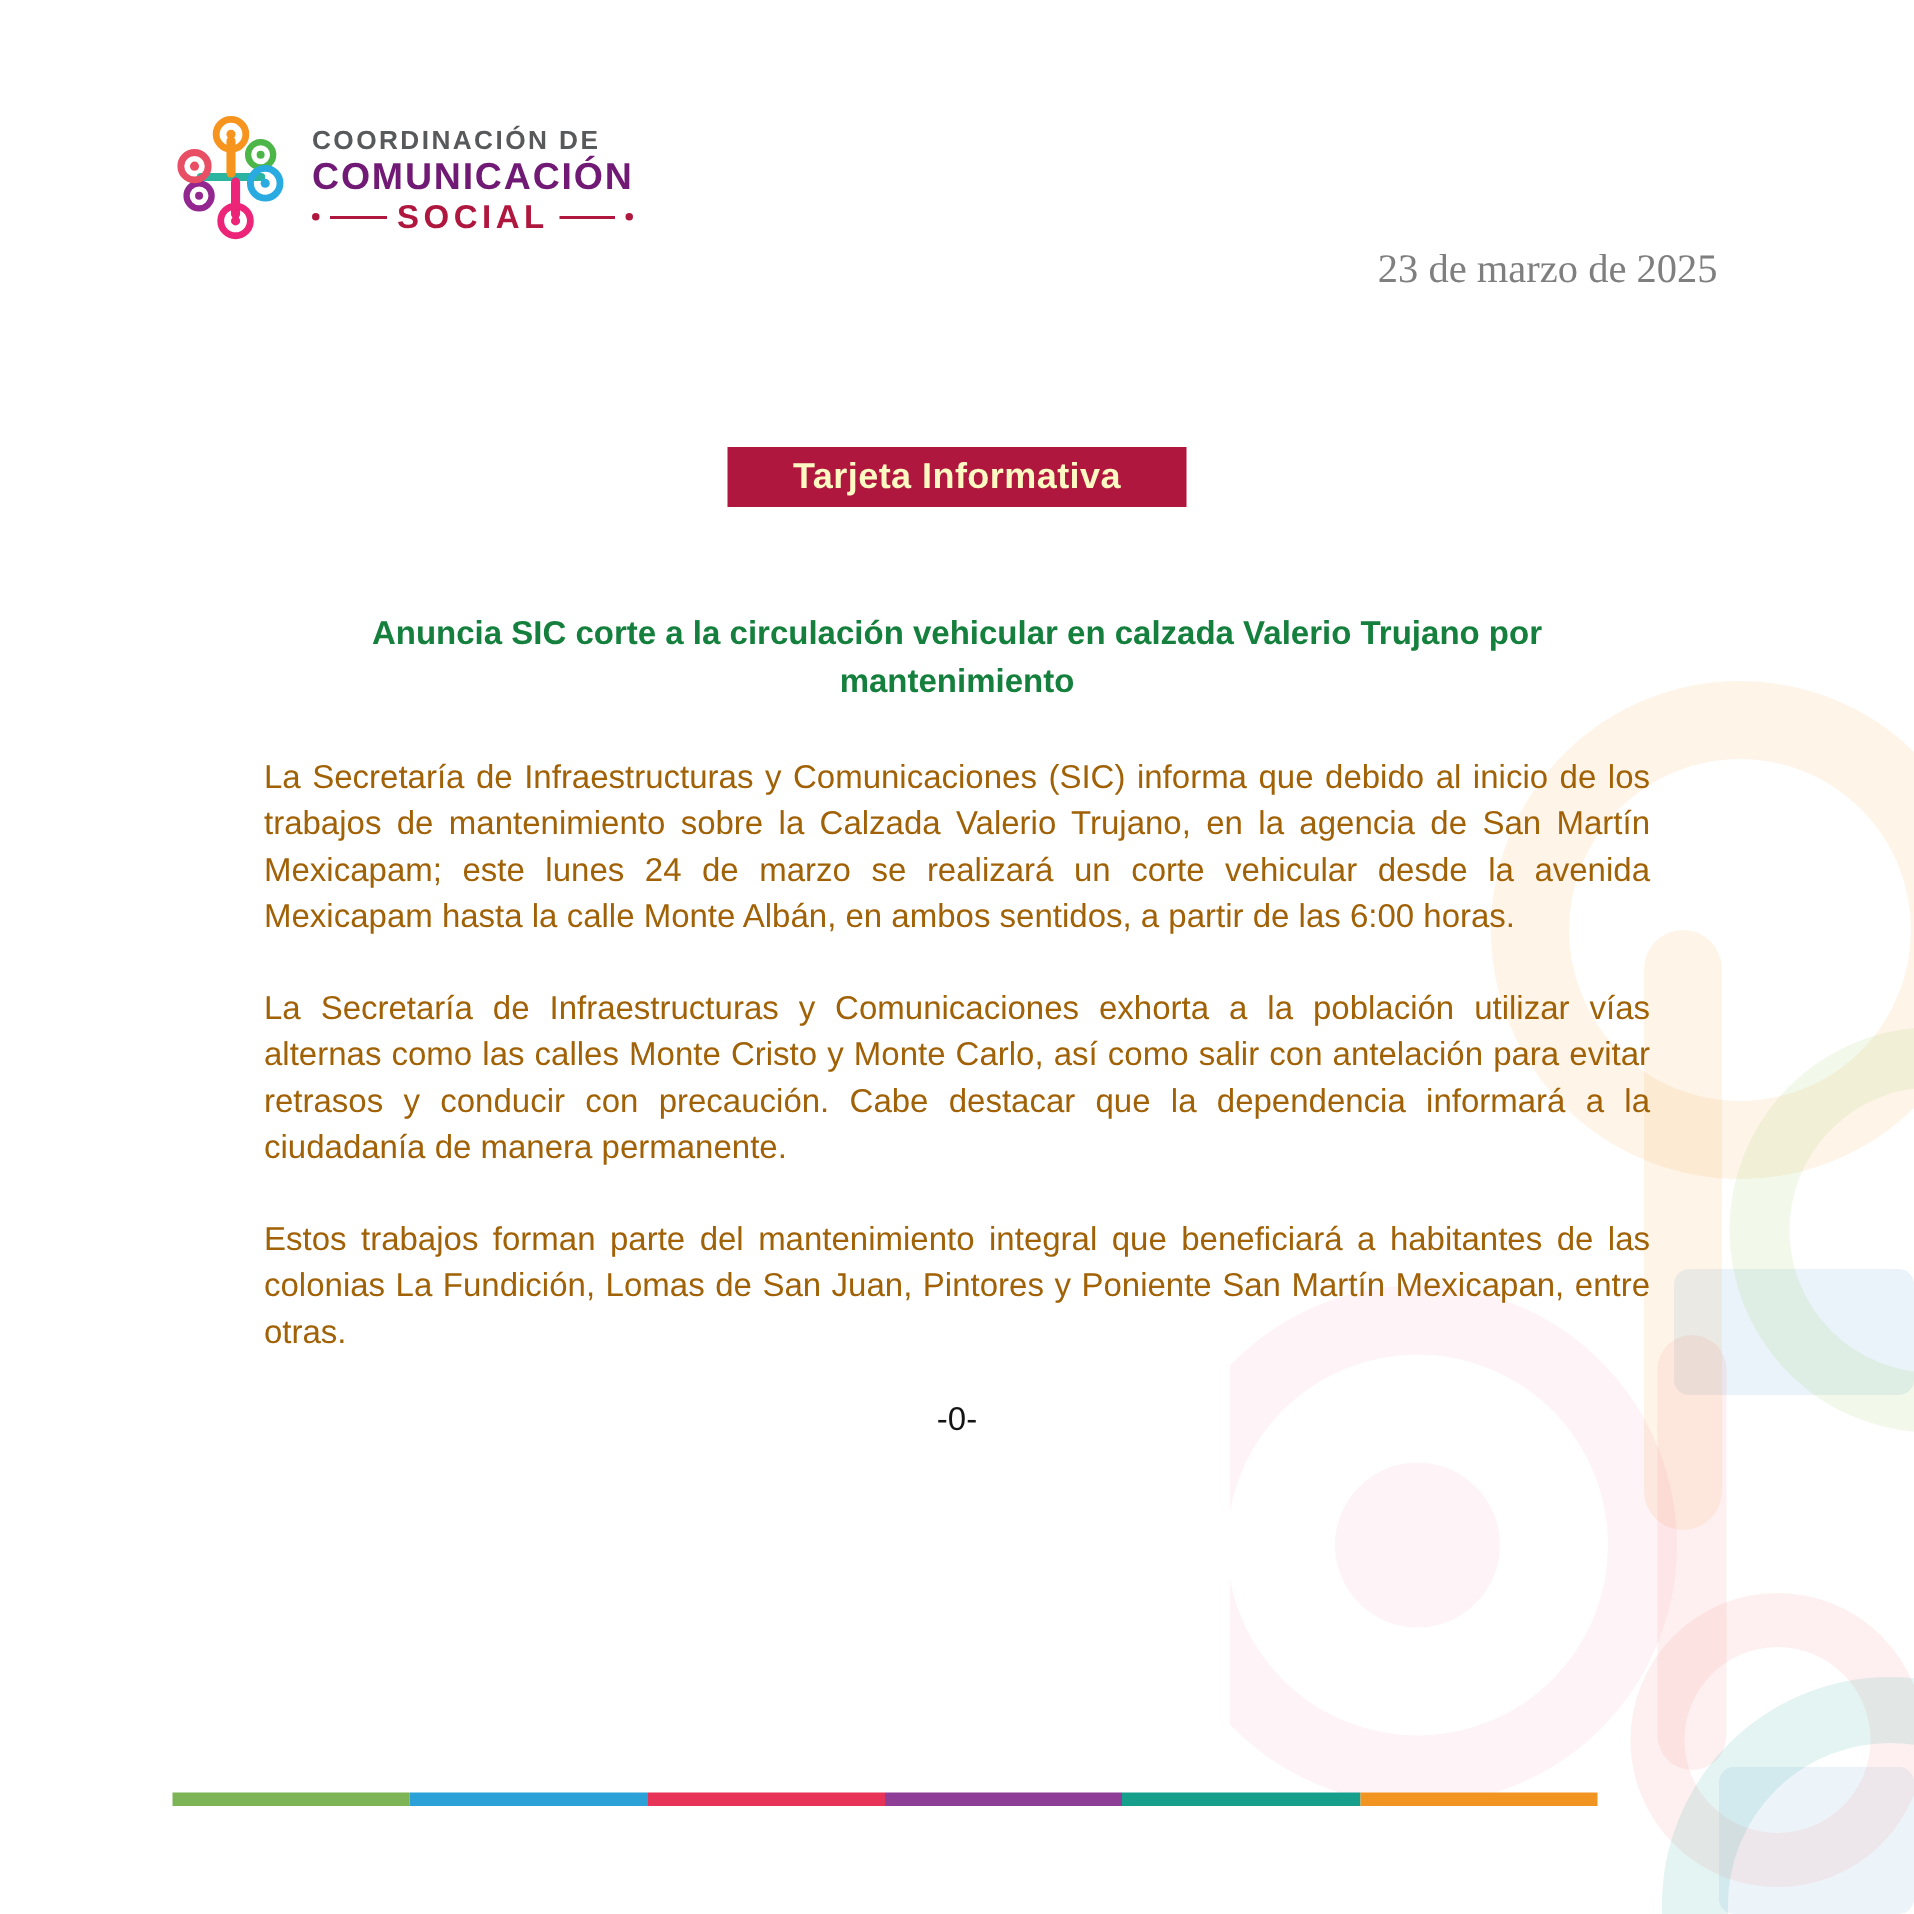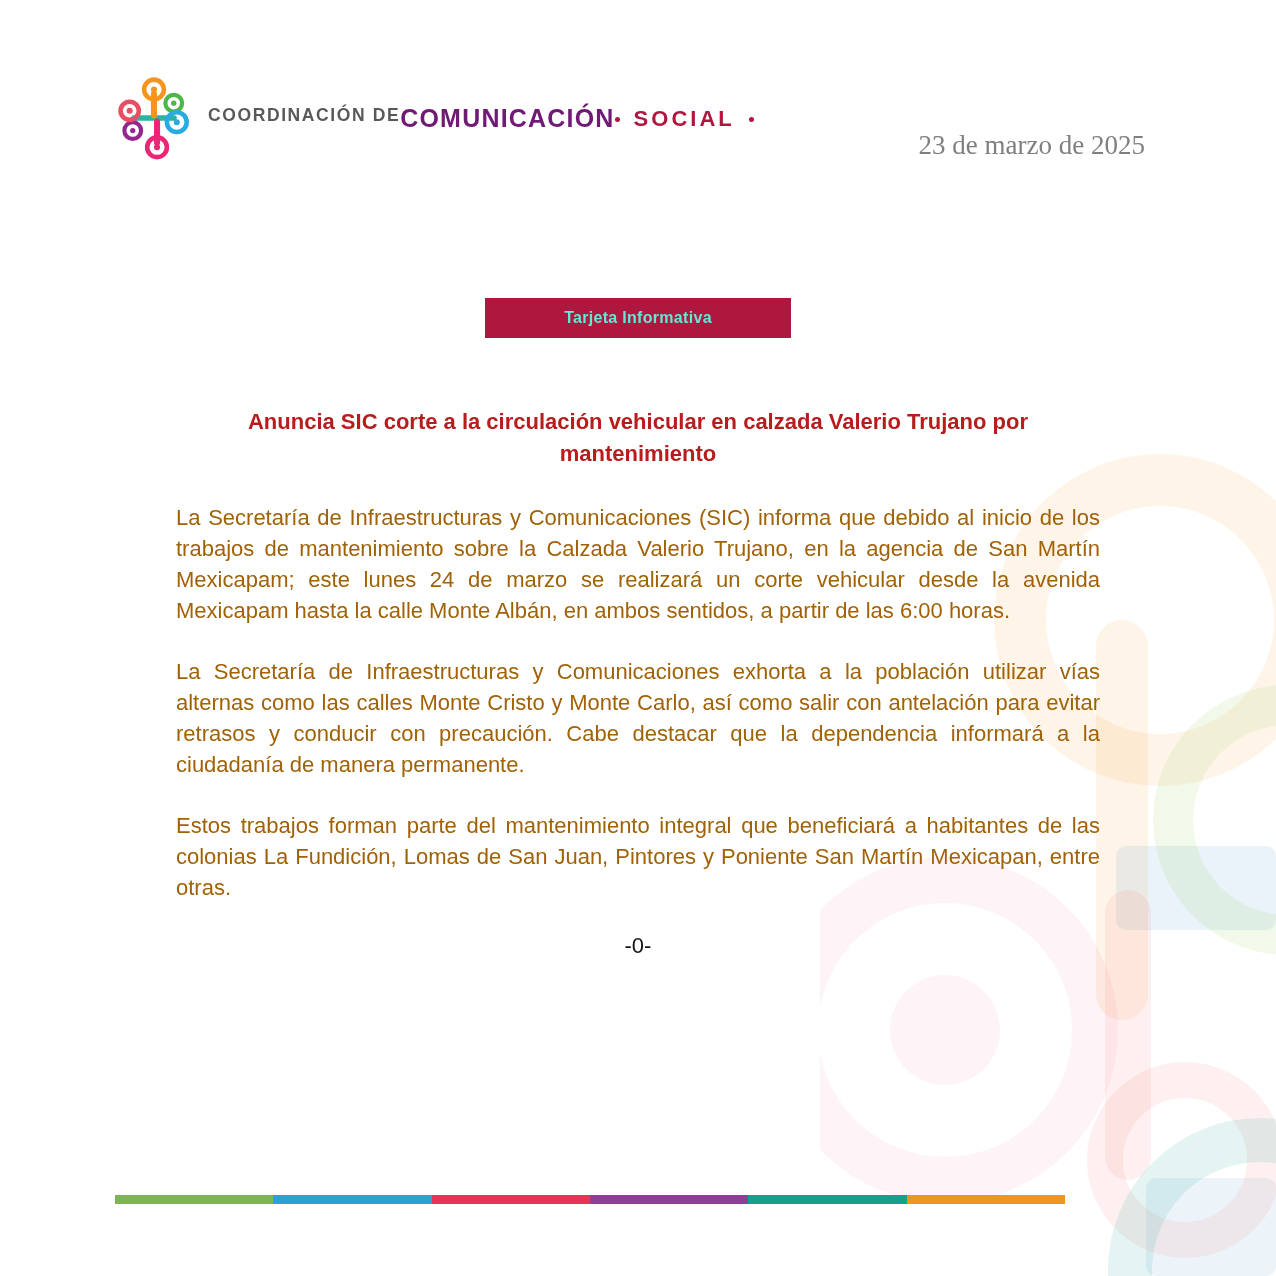--- a/index.html
+++ b/index.html
@@ -9,57 +9,57 @@
     background:#ffffff; overflow:hidden;
     font-family:"Liberation Sans", sans-serif;
     color:#111111;
   }
   
   .logo-row {
     position:absolute; top:72px; left:116px;
     display:flex; align-items:center; gap:16px;
   }
   .logo-icon { width:76px; height:92px; }
-  .logo-text { display:flex; flex-direction:row; }
+  .logo-text { display:flex; flex-direction:column; }
   .logo-line1 {
     font-size:17.5px; font-weight:600; color:#58595B;
     letter-spacing:1.6px; line-height:22px;
   }
   .logo-line2 {
     font-size:25px; font-weight:800; color:#701a75;
     letter-spacing:1.2px; line-height:29px;
   }
   .logo-line3-row {
     display:flex; align-items:center; gap:7px; margin-top:2px;
   }
   .logo-rule { flex:1; height:2px; background:#B0173F; }
   .logo-dot { width:5px; height:5px; border-radius:50%; background:#B0173F; }
   .logo-line3 {
     font-size:22px; font-weight:600; color:#B0173F;
     letter-spacing:3px; line-height:20px;
   }
   
   .date {
-    position:absolute; top:130px; right:131px;
+    position:absolute; top:164px; right:131px;
     font-family:"Liberation Serif", serif;
     font-size:27px; color:#7F7F7F;
   }
   
   .banner {
     position:absolute; top:298px; left:50%; transform:translateX(-50%);
     width:306px; height:40px;
     display:flex; align-items:center; justify-content:center;
-    color:#5eead4; font-size:16px; font-weight:700; letter-spacing:0.3px;
+    color:#fef9c3; font-size:24px; font-weight:700; letter-spacing:0.3px;
   }
   
   .article {
     position:absolute; left:176px; top:406px; width:924px;
   }
   .article-title {
-    font-size:22px; font-weight:700; color:#b91c1c;
+    font-size:22px; font-weight:700; color:#15803d;
     text-align:center; line-height:32px; margin-bottom:32px;
   }
   .article p {
     font-size:22px; line-height:31px; text-align:justify;
     color:#a16207; margin-bottom:30px;
   }
   .closing {
     font-size:22px; color:#141414; text-align:center; margin-top:6px;
   }
   

